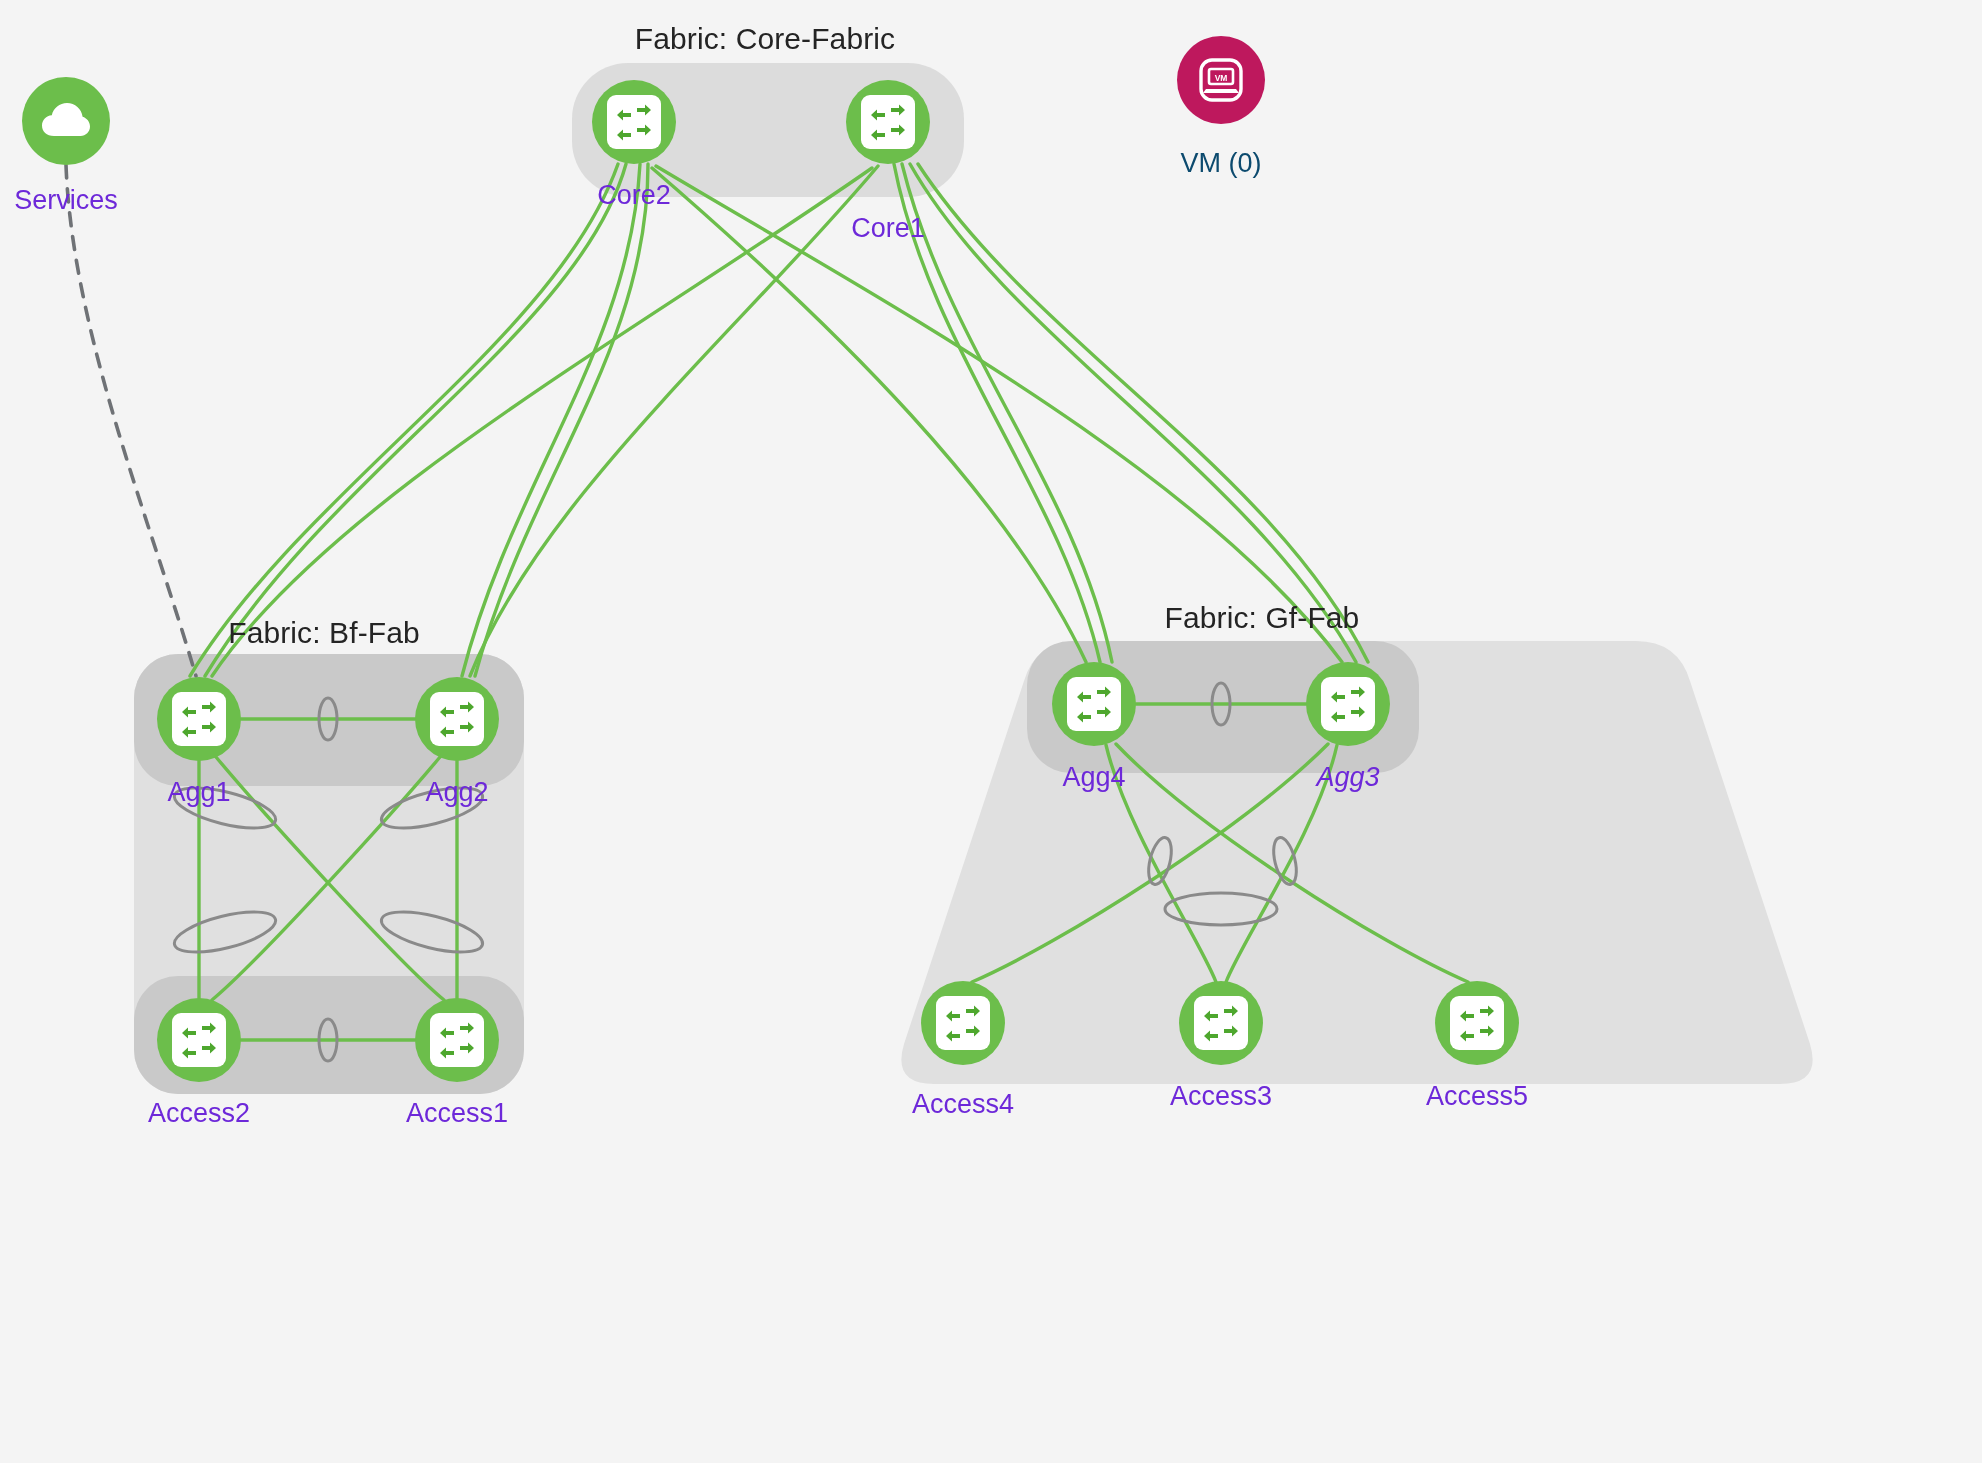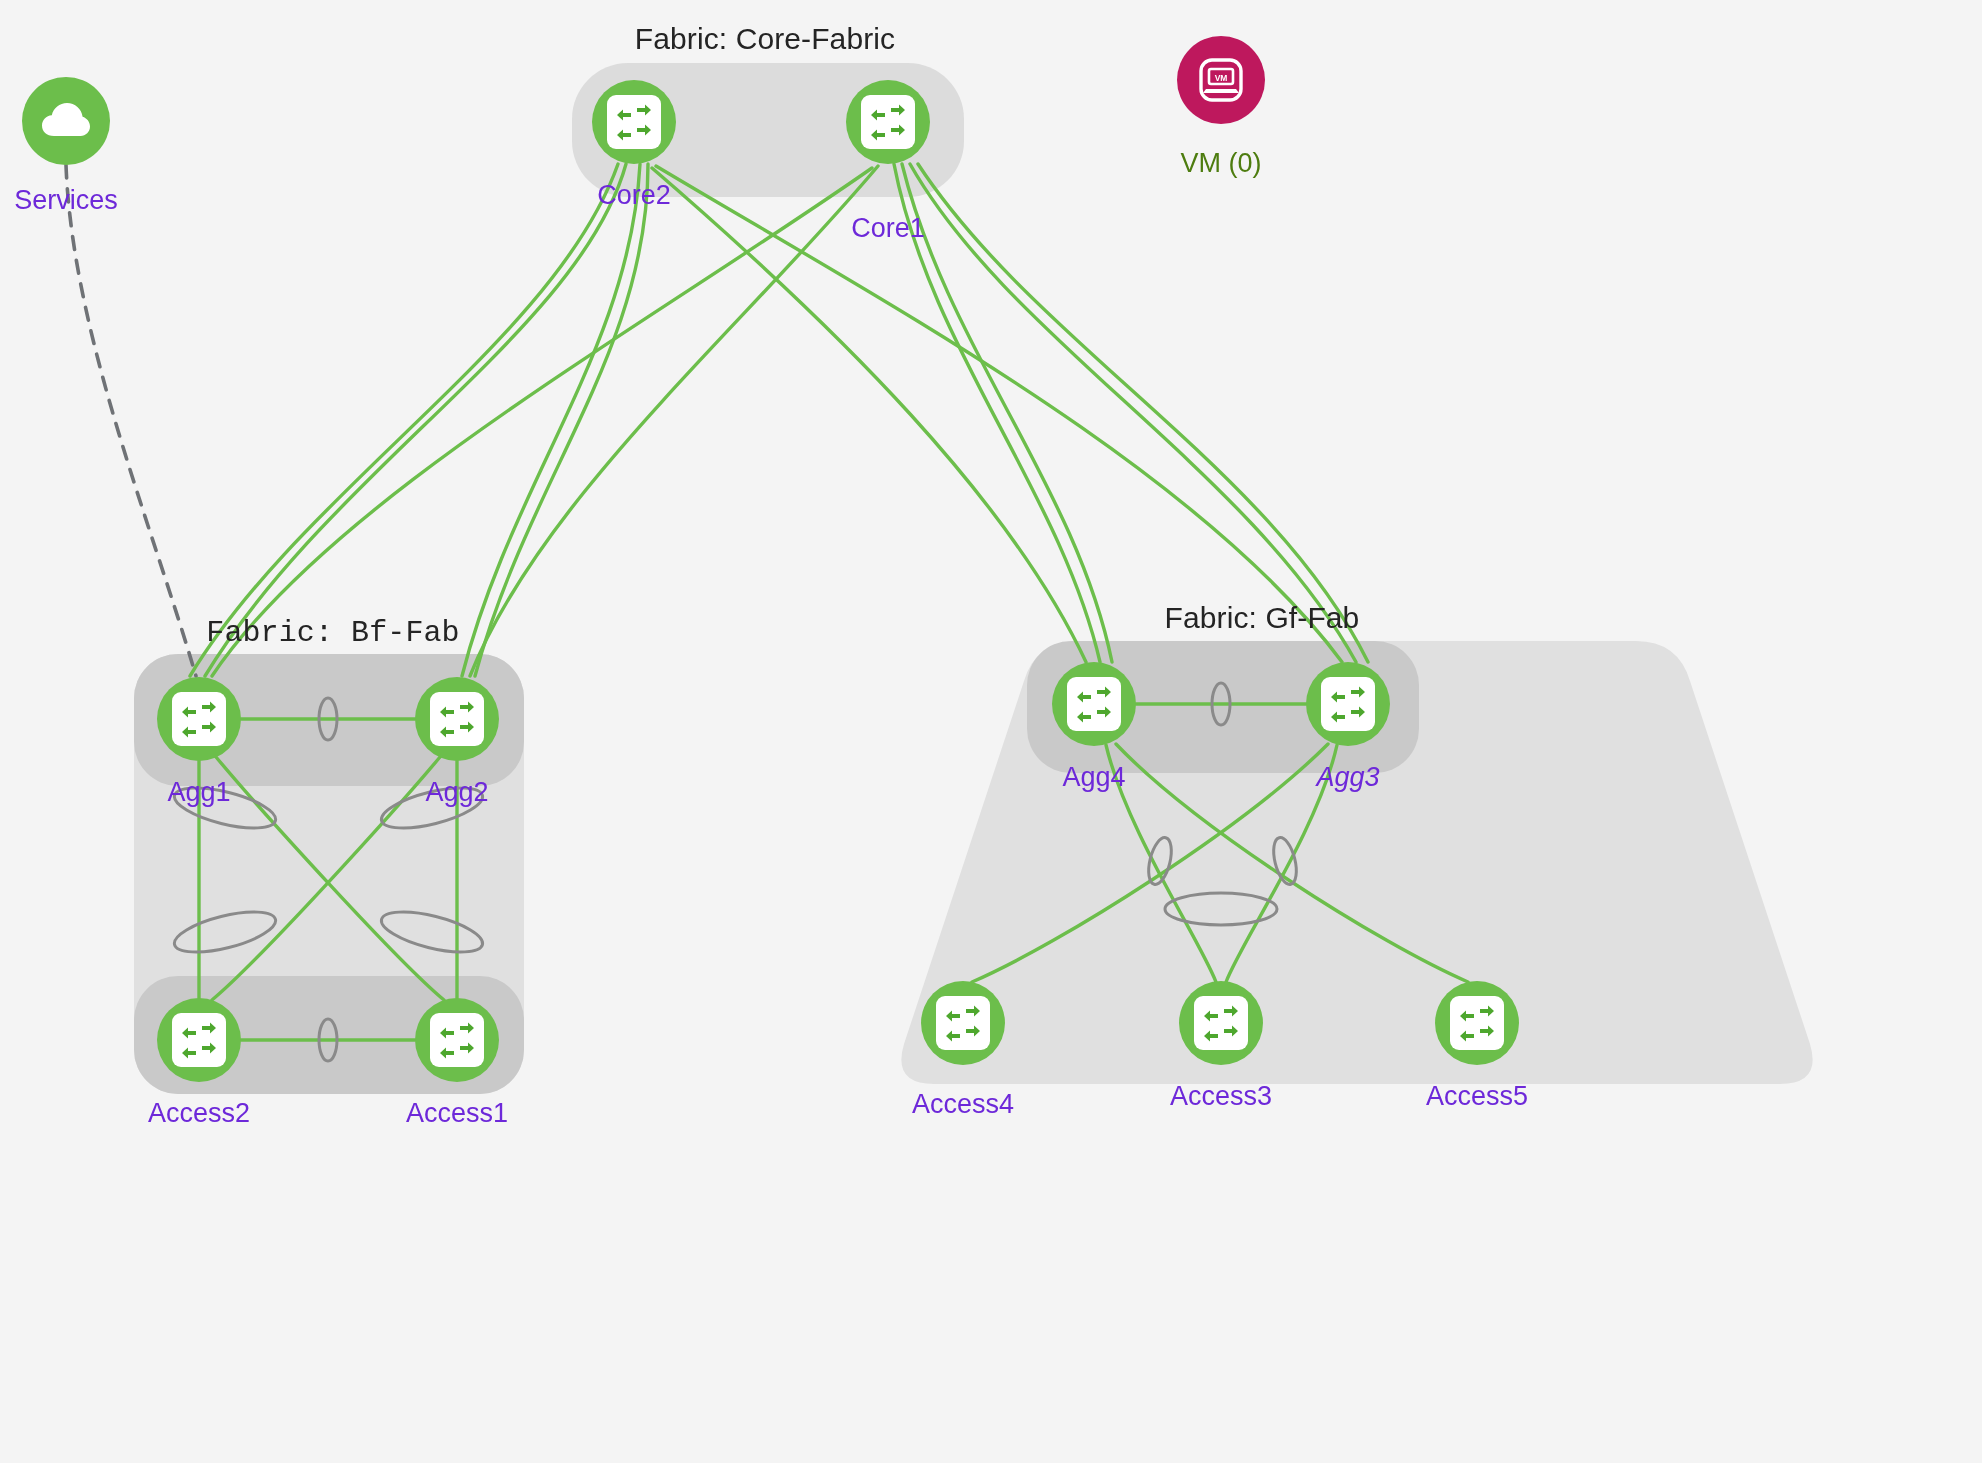--- a/index.html
+++ b/index.html
@@ -58,21 +58,21 @@
   .node-label {
     position: absolute;
     left: 50%;
     transform: translateX(-50%);
     font-size: 27px;
     color: #6d28d9;
     white-space: nowrap;
     font-family: "Liberation Sans", sans-serif;
   }
   .node-label.dark {
-    color: #4d7c0f;
+    color: #0c4a6e;
   }
   .sw-glyph {
     display: block;
   }
 </style>
 </head>
 <body>
 
 <div id="canvas">
 
@@ -144,21 +144,21 @@
         <ellipse cx="432" cy="932" rx="52" ry="16" transform="rotate(14 432 932)"></ellipse>
         <ellipse cx="1221" cy="704" rx="9" ry="21"></ellipse>
         <ellipse cx="1160" cy="861" rx="10" ry="24" transform="rotate(14 1160 861)"></ellipse>
         <ellipse cx="1285" cy="861" rx="10" ry="24" transform="rotate(-14 1285 861)"></ellipse>
         <ellipse cx="1221" cy="909" rx="56" ry="16"></ellipse>
       </g>
 
   </svg>
 
   <div class="fabric-title" style="left:765px; top:22px;">Fabric: Core-Fabric</div>
-  <div class="fabric-title" style="left:333px; top:616px;font-family:Liberation Mono, monospace;">Fabric: Bf-Fab</div>
+  <div class="fabric-title" style="left:324px; top:616px;">Fabric: Bf-Fab</div>
   <div class="fabric-title" style="left:1262px; top:601px;">Fabric: Gf-Fab</div>
 
   <div class="node" style="left:66px; top:121px;">
     <div class="node-circle" style="width:88px; height:88px;">
       <svg class="sw-glyph" width="48" height="38" viewBox="0 0 48 38">
         <path d="M12 34 C4.5 34 0 29.5 0 23.5 C0 18 4.2 13.6 9.8 13.2
                  C11.4 6 17.6 1 25 1 C33 1 39.6 7 40.6 14.8
                  C44.8 16 48 19.9 48 24.6 C48 29.8 43.8 34 38.6 34 Z" fill="#ffffff"></path>
       </svg>
     </div>

